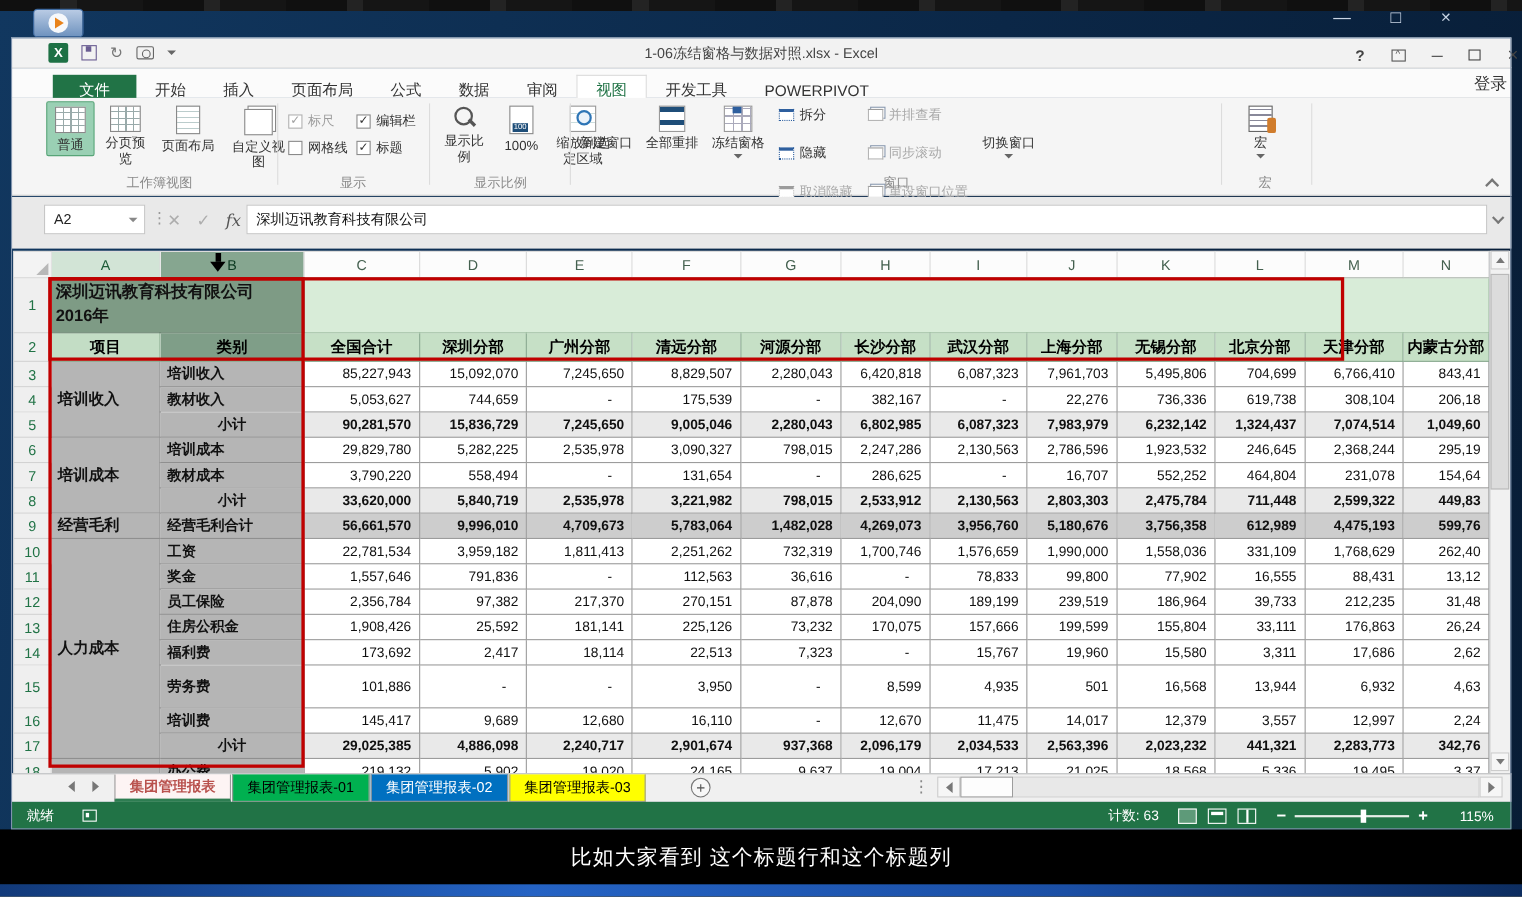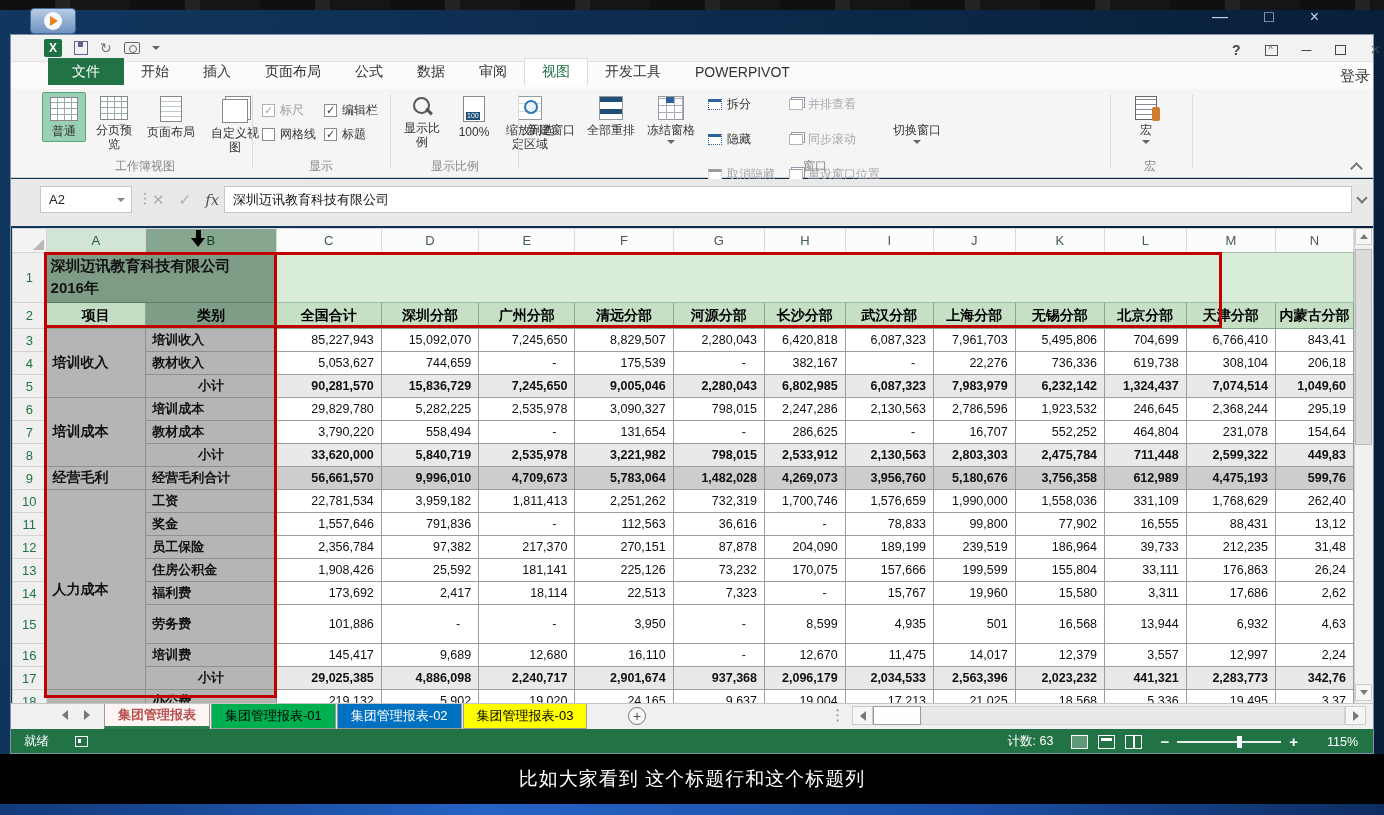--- a/index.html
+++ b/index.html
@@ -35,21 +35,21 @@
   .caret-d { width:0; height:0; border-left:4px solid transparent; border-right:4px solid transparent; border-top:4px solid #666; }
   .doc-title { left:0; top:40px; width:1384px; text-align:center; font-size:13px; color:#444; }
   .winctl { top:40px; left:1232px; display:flex; gap:24px; align-items:center; color:#444; font-size:14px; }
   .i-ribopt { width:13px; height:11px; border:1.5px solid #555; position:relative; }
   .i-ribopt:before { content:"^"; position:absolute; left:3px; top:-2px; font-size:9px; color:#555; }
   .i-rest { width:11px; height:10px; border:1.5px solid #444; position:relative; background:#f2f2f2; }
   .i-rest:before { content:""; position:absolute; left:2px; top:-4px; width:10px; height:9px; border:1.5px solid #444; z-index:-1; }
 
   
   .tabrow { left:10px; top:62px; width:1364px; height:27px; background:#fbfbfb; }
-  .rtabs { left:48px; top:58px; height:27px; display:flex; align-items:stretch; }
+  .rtabs { left:48px; top:68px; height:27px; display:flex; align-items:stretch; }
   .rtab { padding:0 17px; font-size:14px; color:#333; display:flex; align-items:center; cursor:default; }
   .rtab.file { background:#217346; color:#fff; padding:0 24px; }
   .rtab.active { background:#fff; color:#217346; border:1px solid #dcdcdc; border-bottom:none; }
   .signin { top:67px; left:1340px; font-size:15px; color:#333; }
 
   
   .ribbon { left:10px; top:89px; width:1364px; height:89px; background:#f5f5f5; border-bottom:1px solid #d0d0d0; }
   .rgroup { position:absolute; top:92px; display:flex; align-items:flex-start; gap:2px; }
   .rglabel { position:absolute; top:158px; font-size:12px; color:#8a8a8a; text-align:center; }
   .rdiv { position:absolute; top:94px; width:1px; height:74px; background:#dcdcdc; }
@@ -207,20 +207,21 @@
   </div>
 
   <div class="abs titlebar"></div>
   <div class="abs qat">
     <span class="xl-logo">X</span>
     <span class="i-save"></span>
     <span class="i-redo">↻</span>
     <span class="i-cam"></span>
     <span class="caret-d"></span>
   </div>
+  <div class="abs doc-title">1-06冻结窗格与数据对照.xlsx - Excel</div>
   <div class="abs winctl">
     <span style="font-weight:bold;">?</span>
     <span class="i-ribopt"></span>
     <span>─</span>
     <span class="i-rest"></span>
     <span style="font-size:17px;">×</span>
   </div>
 
   <div class="abs tabrow"></div>
   <div class="abs rtabs" id="rtabs">

